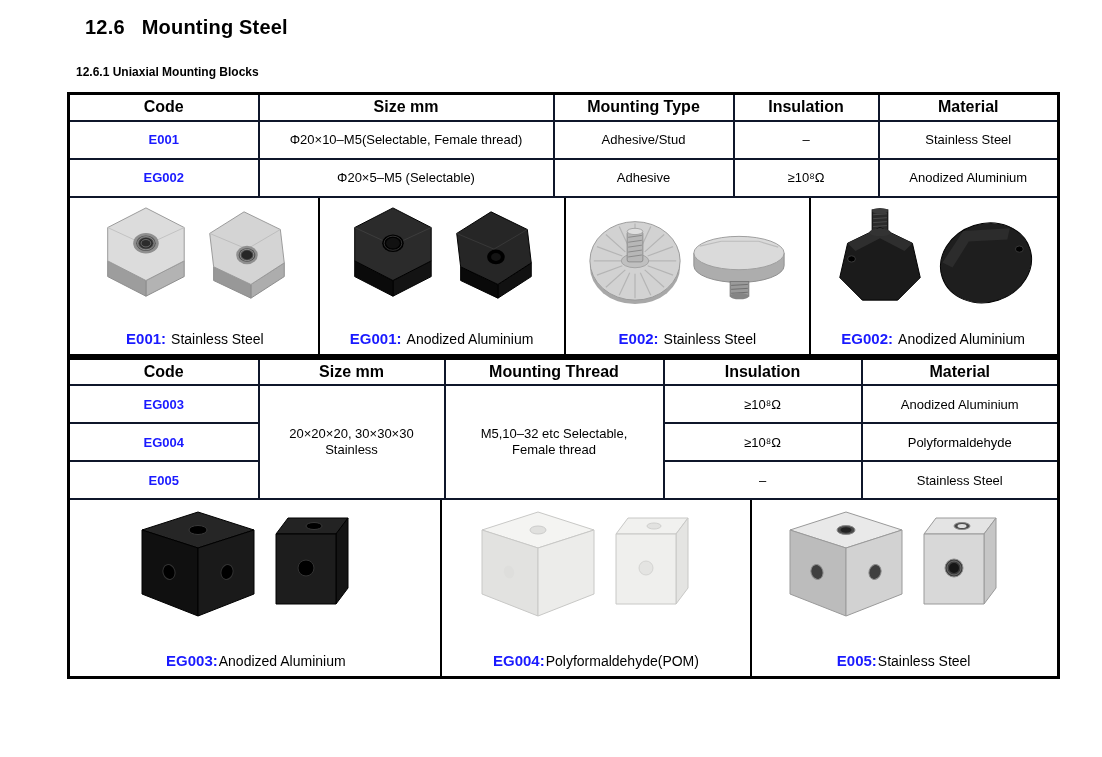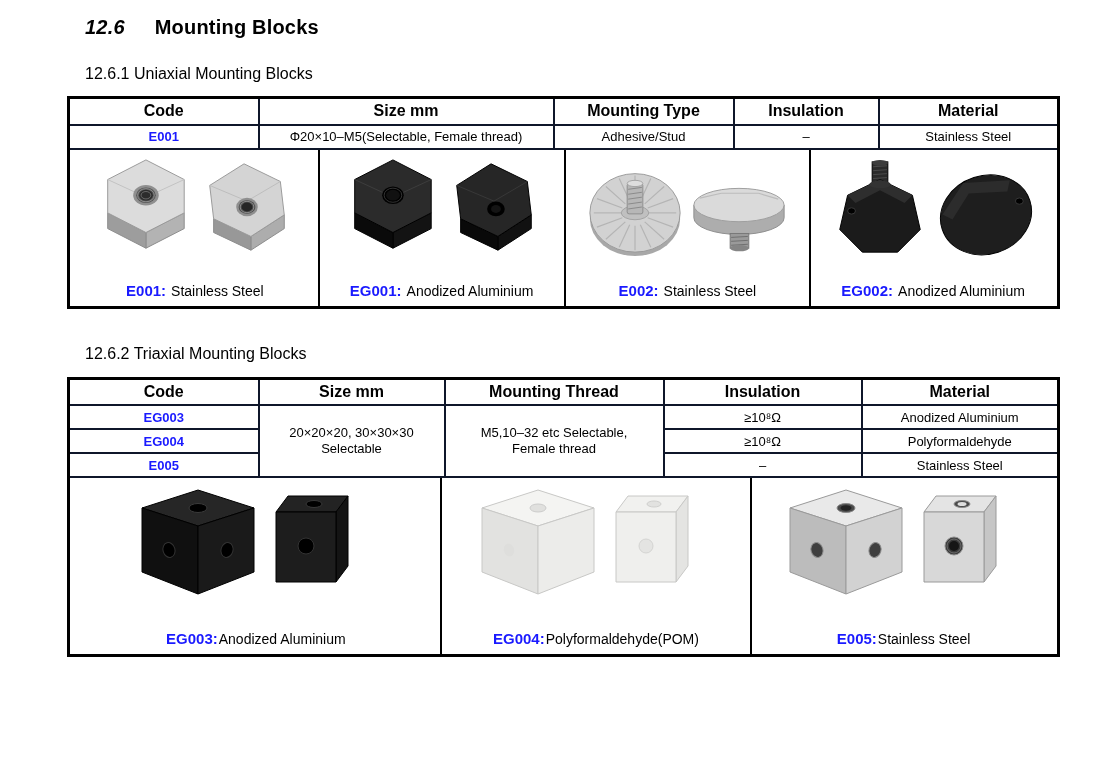--- a/index.html
+++ b/index.html
@@ -6,41 +6,41 @@
   html, body { background: #ffffff; }
   body {
     width: 1102px; height: 757px;
     font-family: "Liberation Sans", "DejaVu Sans", sans-serif;
     color: #000;
     overflow: hidden;
   }
   .page { width: 1102px; height: 757px; padding: 16px 0 0 67px; }
 
   .h1 { font-size: 20px; font-weight: bold; margin-left: 18px; letter-spacing: 0.2px; }
-  .h1 .num { display: inline-block; margin-right: 30px; font-style: italic; }
-  .h2 { font-size: 16px; font-weight: normal; margin-left: 18px; }
+  .h1 .num { display: inline-block; margin-right: 17px; }
+  .h2 { font-size: 12px; font-weight: bold; margin-left: 9px; }
   .h2-first { margin-top: 26px; margin-bottom: 13px; }
   .h2-second { margin-top: 36px; margin-bottom: 14px; }
 
   table.spec {
     width: 990px;
     border-collapse: collapse;
     table-layout: fixed;
     border: 3px solid #000;
   }
   table.spec th, table.spec td {
     border: 2px solid #0f172a;
     text-align: center;
     vertical-align: middle;
     font-size: 13px;
     padding: 0 2px;
     overflow: hidden;
   }
   table.spec th { font-size: 16px; font-weight: bold; height: 27px; }
-  table.spec td { height: 24px; }
+  table.spec td { height: 38px; }
   td.code { color: #1a1aff; font-weight: bold; font-size: 14px; }
   td.size-left { text-align: left; padding-left: 11px; }
   td.two-line { line-height: 1.25; }
 
   
   td.img-row-cell { padding: 0; height: 150px; }
   .img-strip { display: flex; width: 100%; height: 100%; }
   .img-cell {
     display: flex; flex-direction: column; align-items: center;
     justify-content: space-between;
@@ -58,21 +58,21 @@
   .caption .cap-label { color: #000; margin-left: 5px; }
   .caption .cap-label.tight { margin-left: 1px; }
   svg.product { display: block; }
 </style>
 </head>
 <body>
 
 <div class="page">
 
   <div class="h1">
-    <span class="num">12.6</span><span>Mounting Blocks</span>
+    <span class="num">12.6</span><span>Mounting Steel</span>
   </div>
 
   <div class="h2 h2-first">12.6.1 Uniaxial Mounting Blocks</div>
 
   <table class="spec">
     <colgroup>
       <col style="width:190px">
         <col style="width:295px">
         <col style="width:180px">
         <col style="width:145px">
@@ -85,20 +85,27 @@
       <th>Mounting Type</th>
       <th>Insulation</th>
       <th>Material</th>
     </tr>
     <tr>
       <td class="code">E001</td>
       <td class="size-left">Φ20×10–M5(Selectable, Female thread)</td>
       <td>Adhesive/Stud</td>
       <td>–</td>
       <td>Stainless Steel</td>
+    </tr>
+    <tr>
+      <td class="code">EG002</td>
+      <td class="size-left">Φ20×5–M5 (Selectable)</td>
+      <td>Adhesive</td>
+      <td>≥10⁸Ω</td>
+      <td>Anodized Aluminium</td>
     </tr>
     <tr>
       <td class="img-row-cell" colspan="5">
         <div class="img-strip strip-4">
 
           <div class="img-cell">
             <svg class="product" width="206" height="106" viewBox="0 0 210 108">
 
               <polygon points="94,60 55,80 55,96 94,76" fill="#b3b3b3" stroke="#8c8c8c" stroke-width="1"></polygon>
               <polygon points="55,80 16,60 16,76 55,96" fill="#9d9d9d" stroke="#8c8c8c" stroke-width="1"></polygon>
@@ -223,21 +230,20 @@
               <span class="cap-code">EG002:</span><span class="cap-label">Anodized Aluminium</span>
             </div>
           </div>
 
         </div>
       </td>
     </tr>
   </tbody>
     </table>
 
-  <div class="h2 h2-second">12.6.2 Triaxial Mounting Blocks</div>
 
   <table class="spec">
     <colgroup>
       <col style="width:190px">
         <col style="width:186px">
         <col style="width:219px">
         <col style="width:198px">
         <col style="width:197px">
     </colgroup>
     <tbody>
@@ -245,21 +251,21 @@
       <th>Code</th>
       <th>Size mm</th>
       <th>Mounting Thread</th>
       <th>Insulation</th>
       <th>Material</th>
     </tr>
     <tr>
       <td class="code">EG003</td>
       <td rowspan="3" class="two-line">
         <div>20×20×20, 30×30×30</div>
-        <div>Selectable</div>
+        <div>Stainless</div>
       </td>
       <td rowspan="3" class="two-line">
         <div>M5,10–32 etc Selectable,</div>
         <div>Female thread</div>
       </td>
       <td>≥10⁸Ω</td>
       <td>Anodized Aluminium</td>
     </tr>
     <tr>
       <td class="code">EG004</td>

